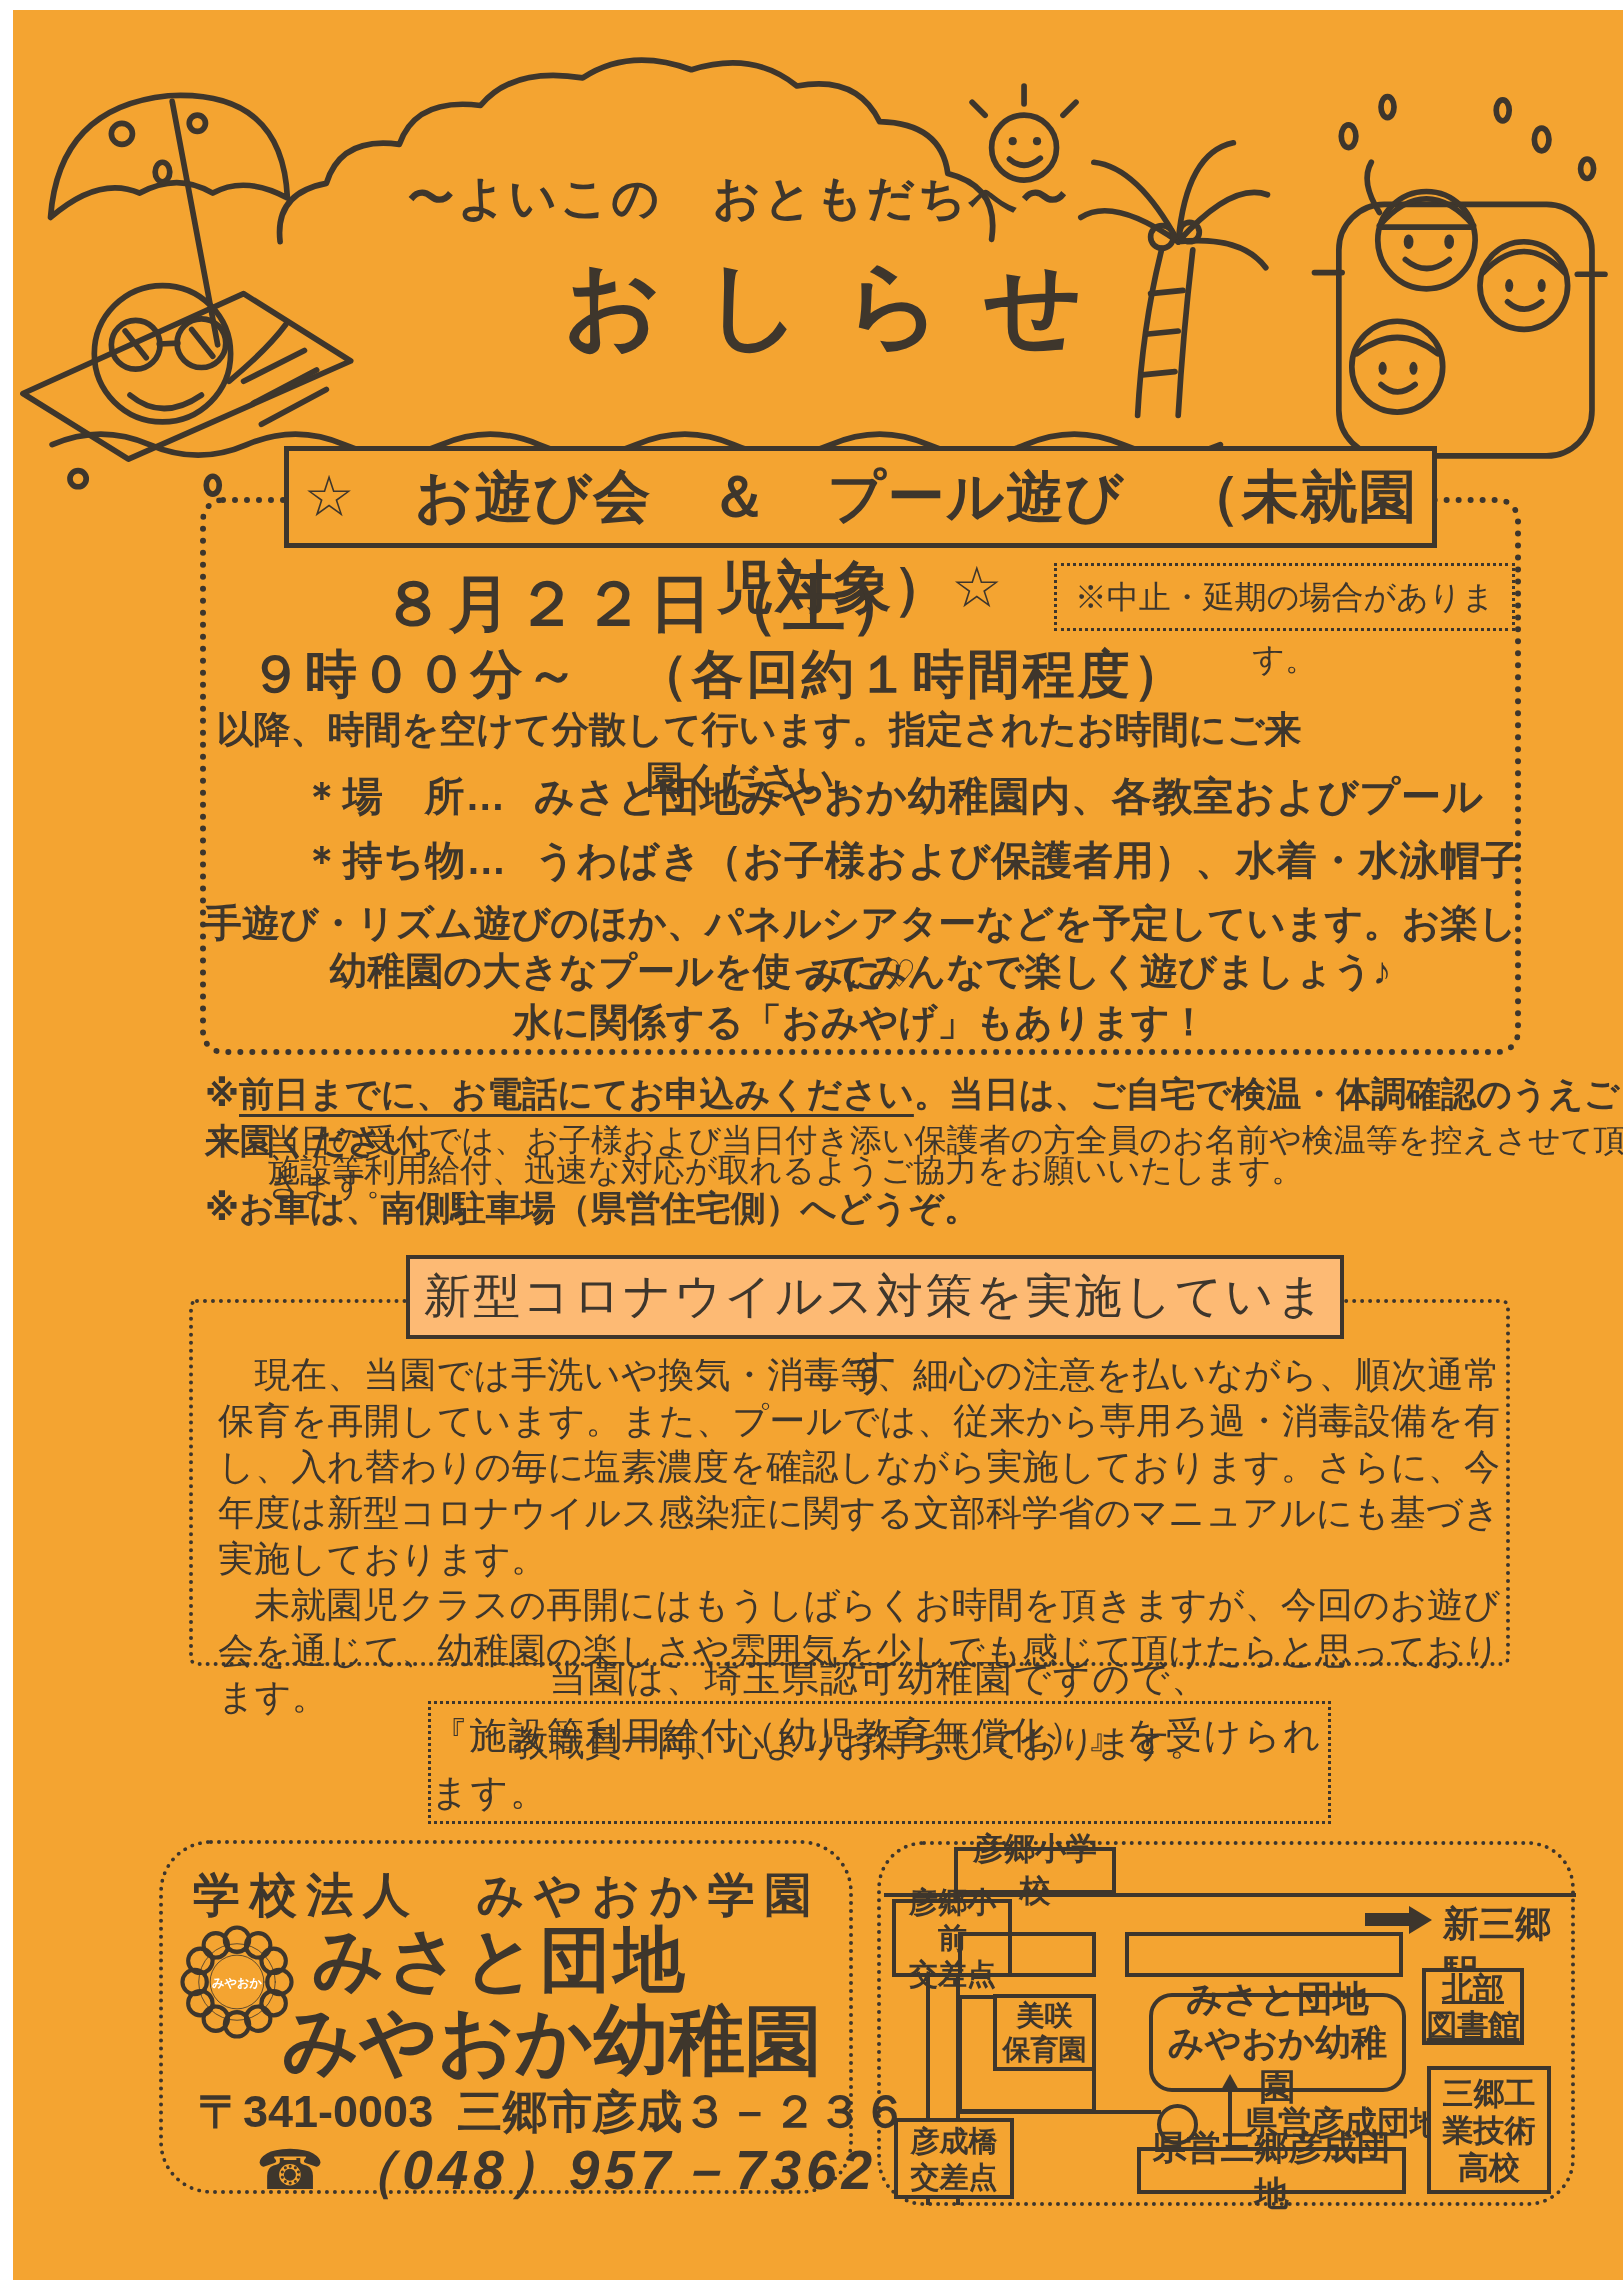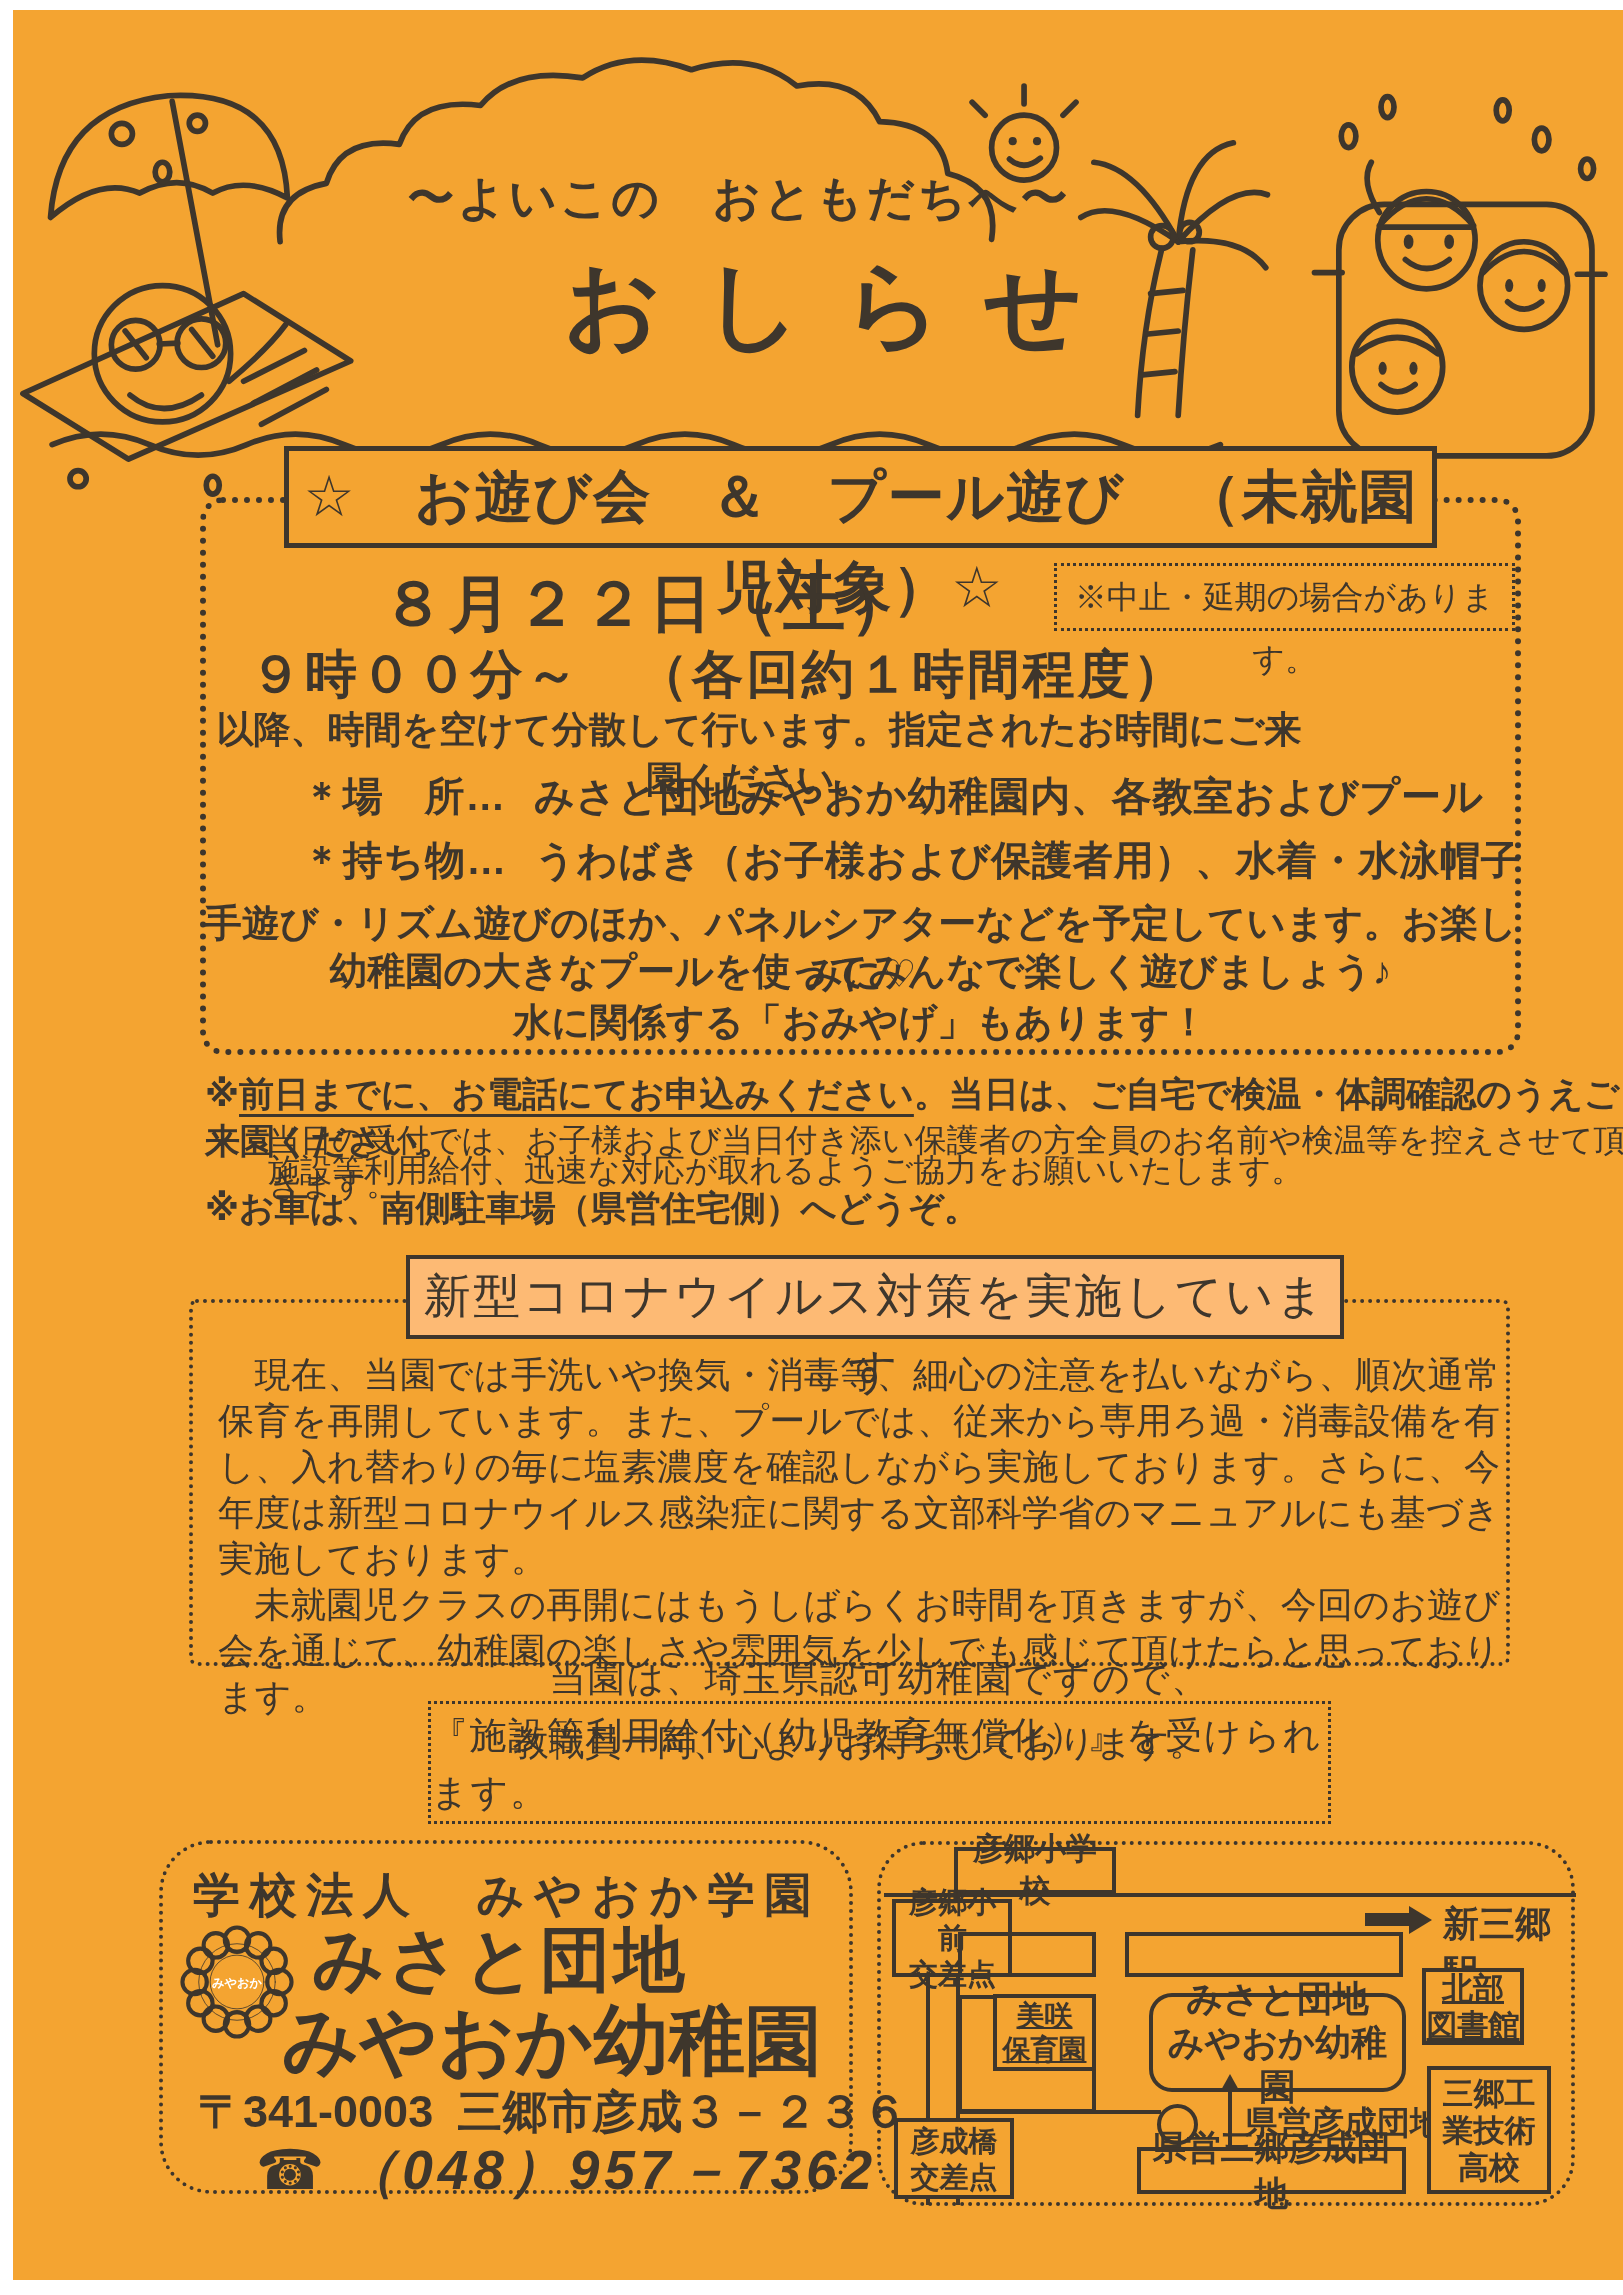--- a/index.html
+++ b/index.html
@@ -246,21 +246,21 @@
     </div>
 
     <div class="map-el arrow-body" style="left:484px;top:68px;width:44px;height:13px;"></div>
     <div class="map-el tri-right" style="left:528px;top:61px;"></div>
     <div class="map-el map-text" style="left:562px;top:55px;font-size:36px;">新三郷駅</div>
 
     <div class="map-el map-rect" style="left:77px;top:87px;width:138px;height:45px;"></div>
     <div class="map-el map-rect" style="left:244px;top:87px;width:278px;height:45px;"></div>
 
     <div class="map-el map-rect" style="left:77px;top:150px;width:138px;height:118px;"></div>
-    <div class="map-el map-label-box" style="left:112px;top:149px;width:103px;height:77px;font-size:28px;line-height:34px;text-decoration:underline;">
+    <div class="map-el map-label-box" style="left:112px;top:149px;width:103px;height:77px;font-size:28px;line-height:34px;">
       <span class="pre">美咲
 保育園</span>
     </div>
 
     <div class="map-el map-label-box" style="left:268px;top:148px;width:257px;height:99px;font-size:36px;line-height:44px;border-width:4.9px;border-radius:23px;">
       <span class="pre">みさと団地
 みやおか幼稚園</span>
     </div>
 
     <div class="map-el map-label-box" style="left:541px;top:123px;width:102px;height:77px;font-size:31px;line-height:37px;text-decoration:underline;">

